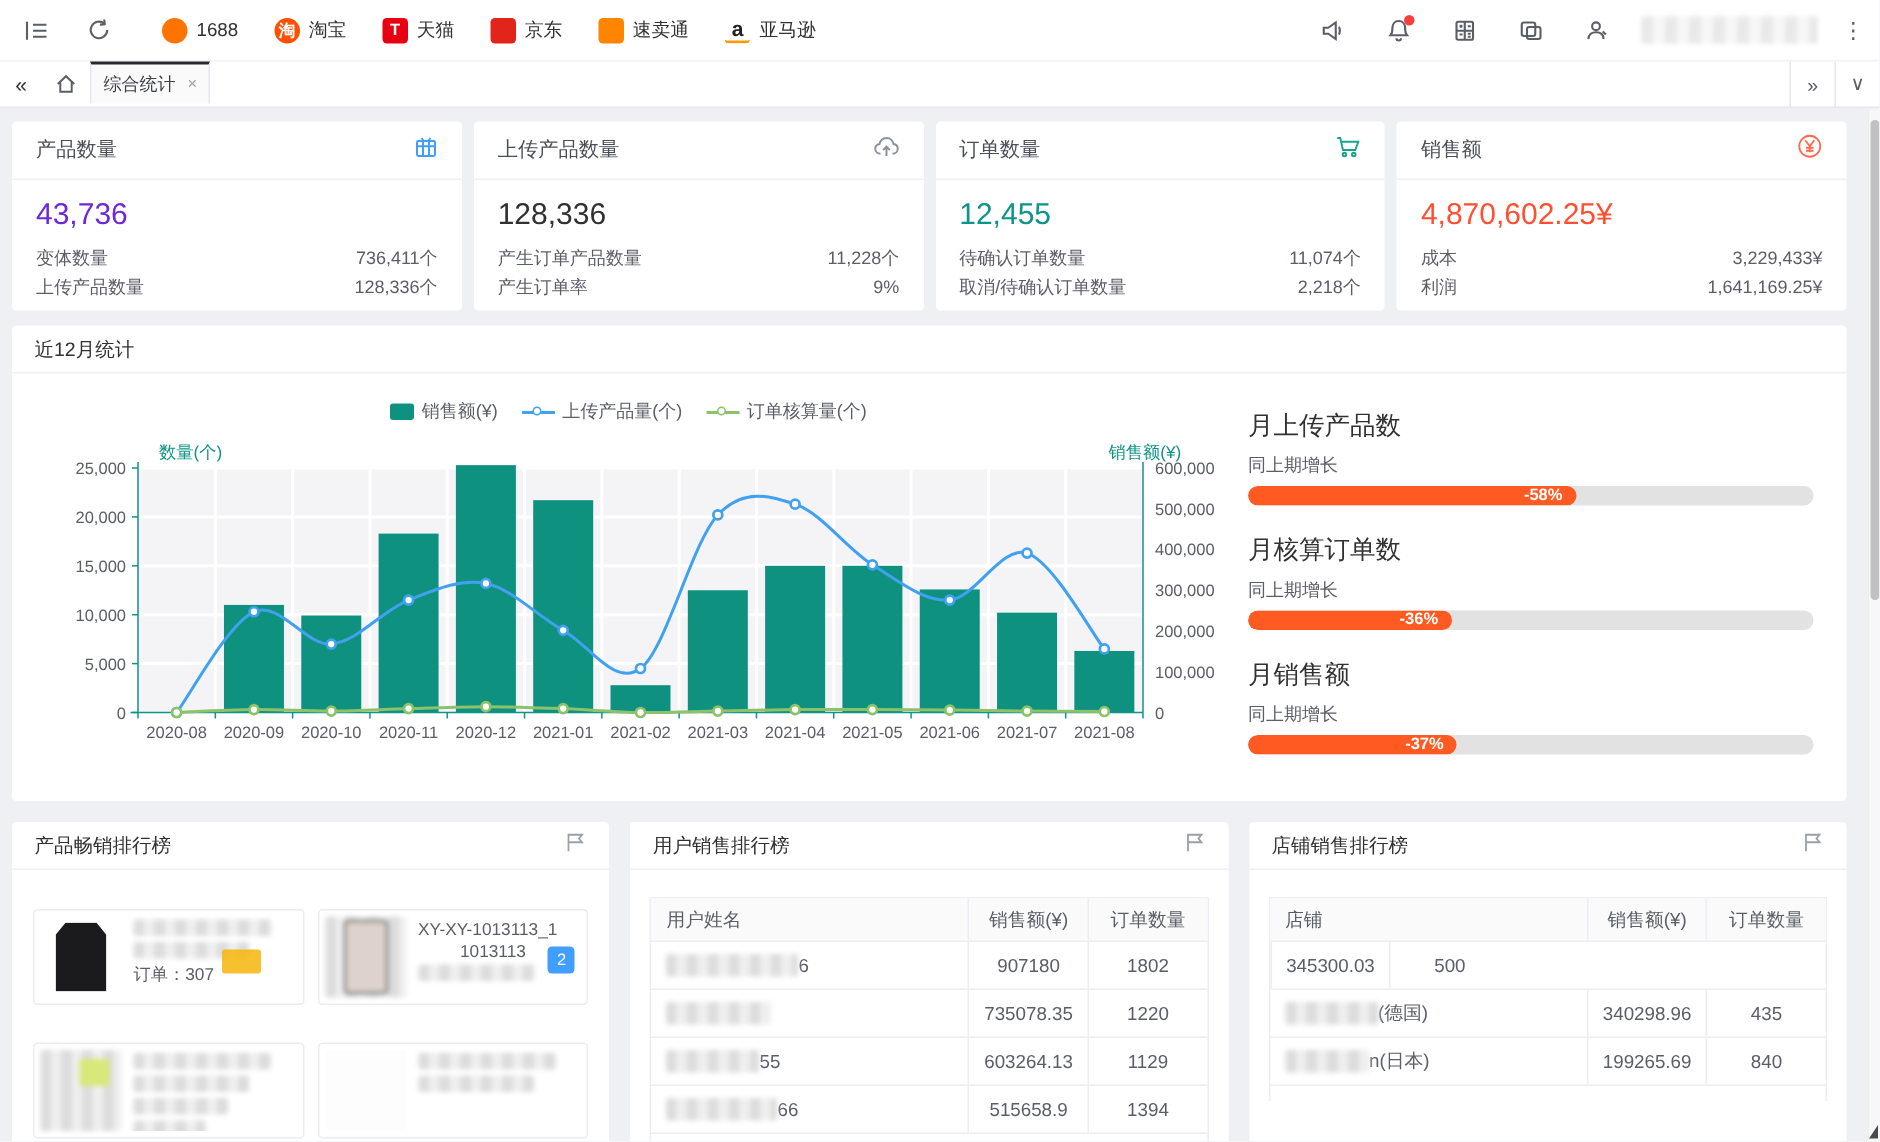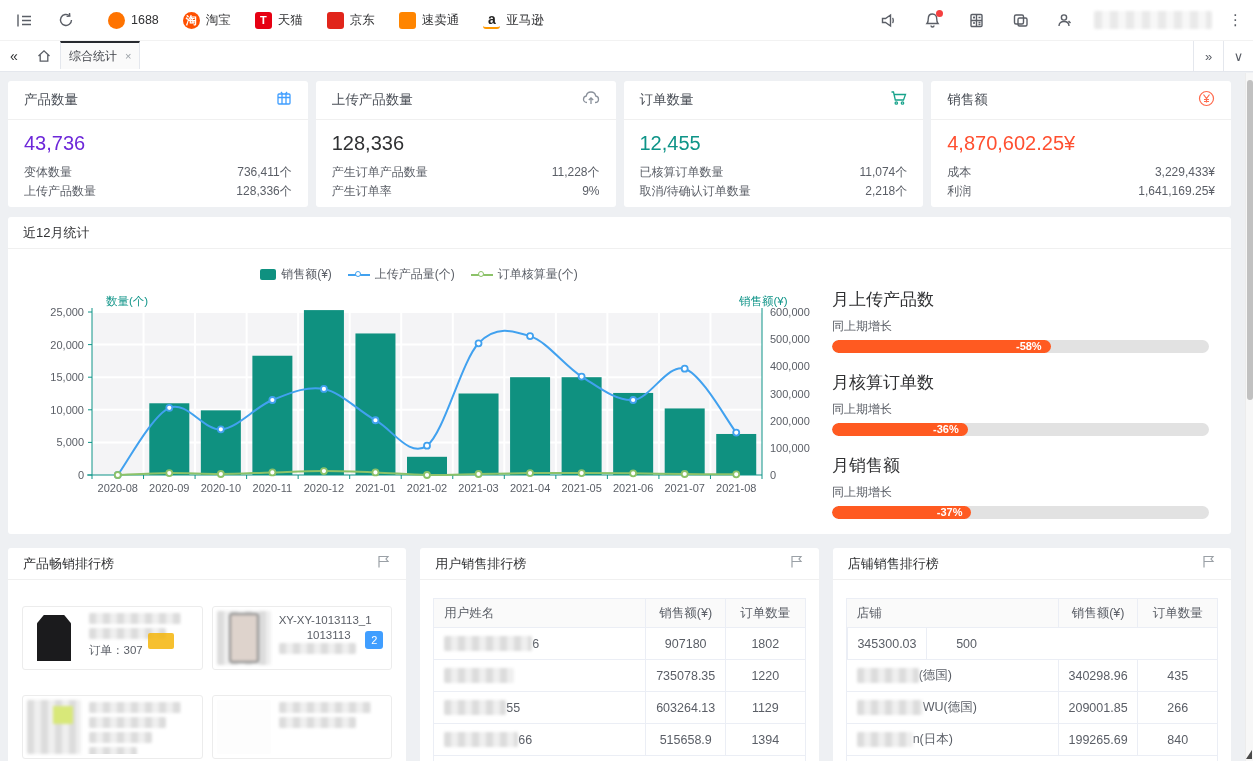--- a/index.html
+++ b/index.html
@@ -45,21 +45,21 @@
 .panel-head{height:32px;display:flex;align-items:center;justify-content:space-between;padding:0 15px;border-bottom:1px solid #f0f0f0;}
 .panel-title{font-size:13px;color:#303133;}
 .flag-icon svg{stroke:#9aa0a6;fill:none;stroke-width:1.2;}
 .chart-area{position:absolute;left:6px;top:33px;width:810px;height:282px;}
 .legend{position:absolute;left:0;top:16px;width:810px;display:flex;justify-content:center;gap:16px;font-size:12px;color:#5a5e66;}
 .legend-item{display:flex;align-items:center;gap:5px;}
 .sw-bar{width:16px;height:11px;border-radius:2px;}
 .sw-line{width:22px;height:2px;position:relative;}
 .sw-line .dot{position:absolute;left:7px;top:-3px;width:6px;height:6px;border-radius:50%;background:#fff;border:1.5px solid;}
 .axis-name{position:absolute;top:44px;font-size:11.5px;color:#0f9488;}
-.growth{position:absolute;left:824px;top:33px;width:377px;padding-top:40px;}
+.growth{position:absolute;left:824px;top:17px;width:377px;padding-top:40px;}
 .g-title{font-size:17px;color:#303133;margin-top:20px;line-height:20px;}
 .g-title:first-child{margin-top:0;}
 .g-label{font-size:12px;color:#5a5e66;margin-top:9px;line-height:15px;}
 .g-track{margin-top:6px;height:13px;border-radius:7px;background:#e2e2e2;position:relative;overflow:hidden;}
 .g-fill{height:13px;border-radius:7px;background:#ff5a21;color:#fff;font-size:11px;text-align:right;line-height:13px;padding-right:9px;font-weight:bold;}
 
 .bottom{display:grid;grid-template-columns:1fr 1fr 1fr;gap:14px;margin-top:14px;margin-right:14px;}
 .bpanel{background:#fff;border-radius:3px;height:260px;overflow:hidden;}
 
 .prod-grid{display:grid;grid-template-columns:1fr 1fr;gap:9px;padding:10px 14px;}
@@ -229,21 +229,21 @@
             <span class="card-title">订单数量</span>
             <span><svg width="17" height="16" viewBox="0 0 17 16" fill="none" stroke="#18a38b" stroke-width="1.3">
                 <path d="M1.5 2 H3.5 L5.3 10 H13.5 L15.5 4.5 H4"></path>
                 <circle cx="6.3" cy="13" r="1.2"></circle>
                 <circle cx="12.5" cy="13" r="1.2"></circle>
               </svg></span>
           </div>
           <div class="card-body">
             <div class="card-value" style="color: rgb(14, 148, 136);">12,455</div>
             <div class="card-row">
-              <span class="rl">已核算订单数量</span>
+              <span class="rl">待确认订单数量</span>
               <span class="rv">11,074个</span>
             </div>
             <div class="card-row">
               <span class="rl">取消/待确认订单数量</span>
               <span class="rv">2,218个</span>
             </div>
           </div>
         </div>
         <div class="card">
           <div class="card-head">
@@ -548,28 +548,20 @@
             <div class="tr">
               <div class="td c1">
                 <span class="blurname px" style="width: 62px;"></span>
                 <span>(德国)</span>
               </div>
               <div class="td c2">340298.96</div>
               <div class="td c3">435</div>
             </div>
             <div class="tr">
               <div class="td c1">
-                <span class="blurname px" style="width: 66px;"></span>
-                <span>WU(德国)</span>
-              </div>
-              <div class="td c2">209001.85</div>
-              <div class="td c3">266</div>
-            </div>
-            <div class="tr">
-              <div class="td c1">
                 <span class="blurname px" style="width: 56px;"></span>
                 <span>n(日本)</span>
               </div>
               <div class="td c2">199265.69</div>
               <div class="td c3">840</div>
             </div>
             <div class="tr filler"></div>
           </div>
       </div>
     </section>

